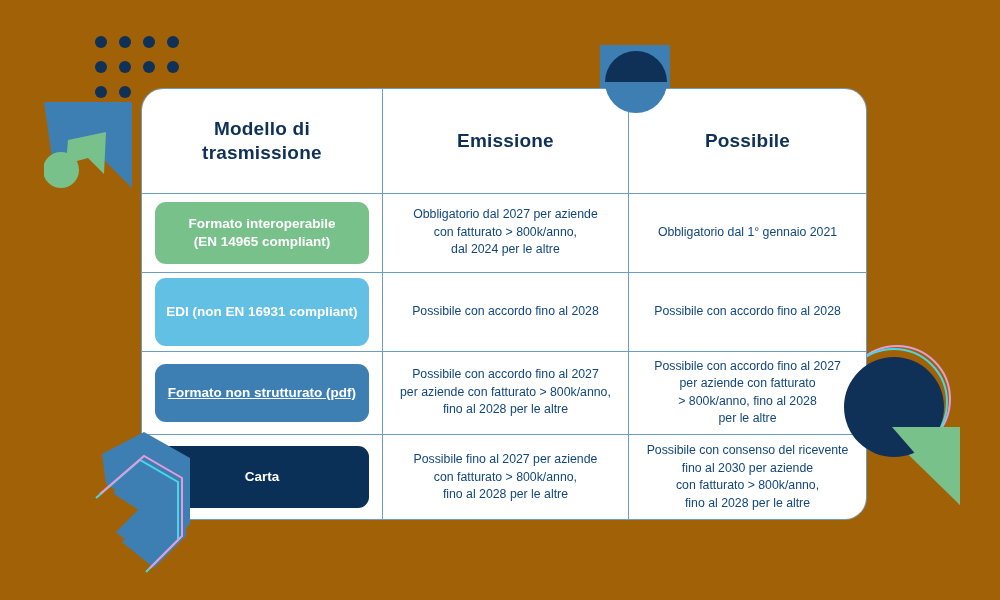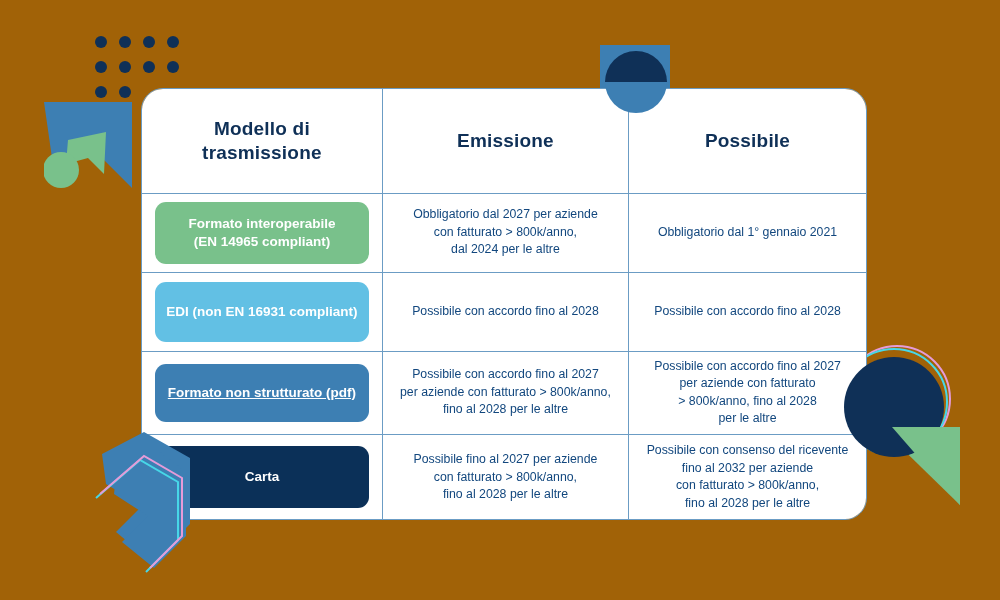--- a/index.html
+++ b/index.html
@@ -165,21 +165,21 @@
     border-radius: 11px;
     color: #ffffff;
     font-size: 13.5px;
     font-weight: bold;
     line-height: 1.3;
     text-align: center;
     box-sizing: border-box;
     padding: 19px 8px;
   }
   .pill.h1 { height: 62px; }
-  .pill.h2 { height: 60px; }
+  .pill.h2 { height: 68px; }
   .pill.h3 { height: 58px; }
   .pill.h4 { height: 62px; }
 
   .cell-text {
     color: #12477e;
     font-size: 12.3px;
     line-height: 1.42;
     padding: 4px 14px;
   }
 
@@ -327,21 +327,21 @@
           <td>
             <div class="cell-text">
               <span class="lh">Possibile fino al 2027 per aziende</span>
               <span class="lh">con fatturato &gt; 800k/anno,</span>
               <span class="lh">fino al 2028 per le altre</span>
             </div>
           </td>
           <td>
             <div class="cell-text">
               <span class="lh">Possibile con consenso del ricevente</span>
-              <span class="lh">fino al 2032 per aziende</span>
+              <span class="lh">fino al 2030 per aziende</span>
               <span class="lh">con fatturato &gt; 800k/anno,</span>
               <span class="lh">fino al 2028 per le altre</span>
             </div>
           </td>
         </tr>
 
       </tbody>
     </table>
   </div>
 

